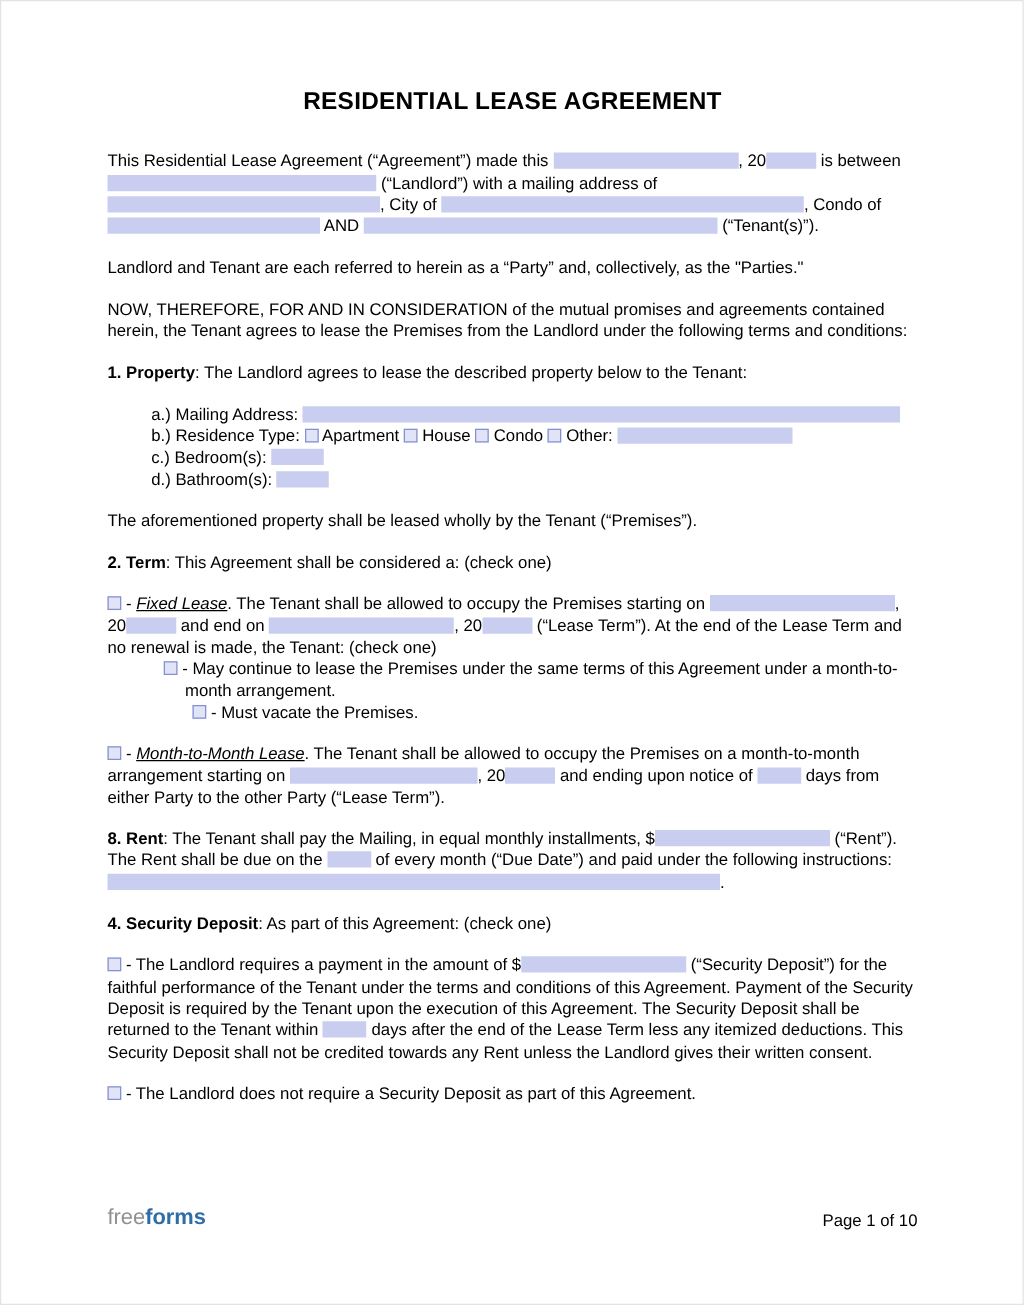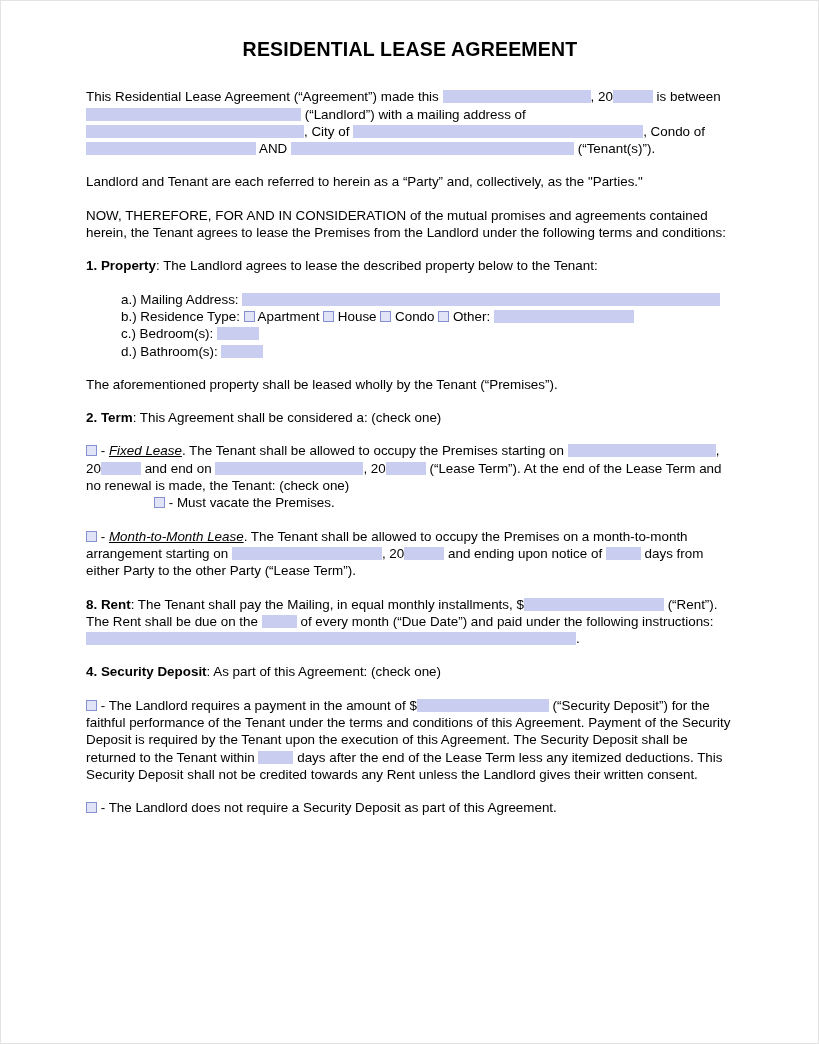--- a/index.html
+++ b/index.html
@@ -11,21 +11,21 @@
     position:relative;
     overflow:hidden;
   }
   .page {
     position:absolute; inset:0;
     background:#ffffff;
     border:1px solid #e3e3e3;
   }
   .content {
     position:absolute;
-    left:85px; right:84px; top:40px;
+    left:85px; right:84px; top:72px;
     font-size:13.4px;
     line-height:17.3px;
   }
   .title {
     text-align:center;
     font-size:19.5px;
     font-weight:bold;
     letter-spacing:0.2px;
     margin-bottom:30px;
   }
@@ -136,20 +136,24 @@
 
     <p class="tight">
       <span class="cb"></span>
       <span>-</span>
       <span class="lease-name">Fixed Lease</span><span>. The Tenant shall be allowed to occupy the Premises starting on</span>
       <span class="blank w148"></span><span>, 20</span><span class="blank w40"></span>
       <span>and end on</span>
       <span class="blank w148"></span><span>, 20</span><span class="blank w40"></span>
       <span>(“Lease Term”). At the end of the Lease Term and no renewal is made, the Tenant: (check one)</span>
     </p>
+    <div class="subopt tight">
+      <span class="cb"></span>
+      <span>- May continue to lease the Premises under the same terms of this Agreement under a month-to-month arrangement.</span>
+    </div>
     <div class="subopt" style="margin-bottom:16px;padding-left:40px;">
       <span class="cb"></span>
       <span>- Must vacate the Premises.</span>
     </div>
 
     <p class="para">
       <span class="cb"></span>
       <span>-</span>
       <span class="lease-name">Month-to-Month Lease</span><span>. The Tenant shall be allowed to occupy the Premises on a month-to-month arrangement starting on</span>
       <span class="blank w150"></span><span>, 20</span><span class="blank w40"></span>
@@ -178,13 +182,19 @@
       <span>days after the end of the Lease Term less any itemized deductions. This Security Deposit shall not be credited towards any Rent unless the Landlord gives their written consent.</span>
     </p>
 
     <p class="para">
       <span class="cb"></span>
       <span>- The Landlord does not require a Security Deposit as part of this Agreement.</span>
     </p>
 
   </div>
 
+  <div class="footer">
+    <div class="brand">
+      <span class="brand-free">free</span><span class="brand-forms">forms</span>
+    </div>
+    <div class="pagenum">Page 1 of 10</div>
+  </div>
 </div>
 
 </body></html>

